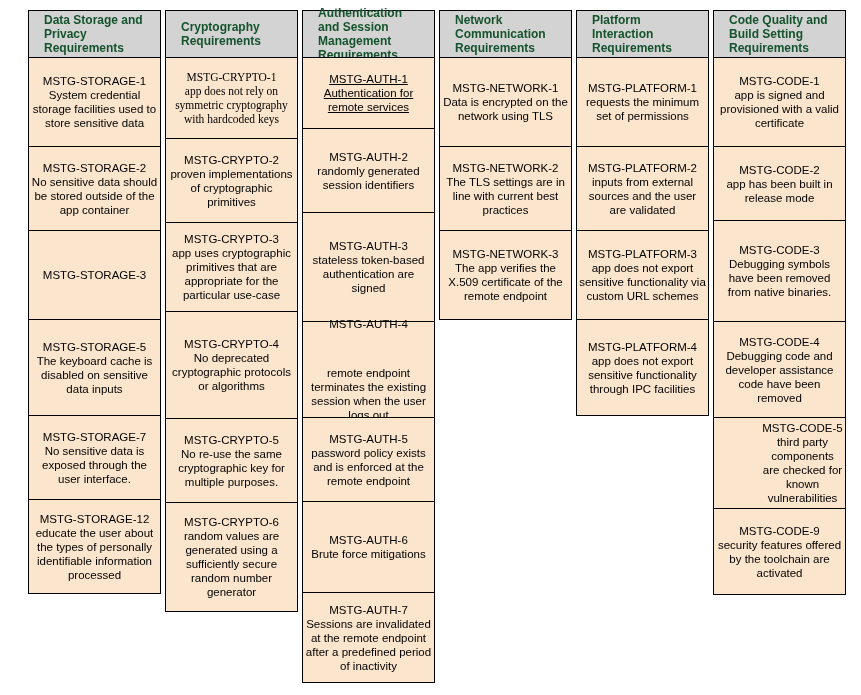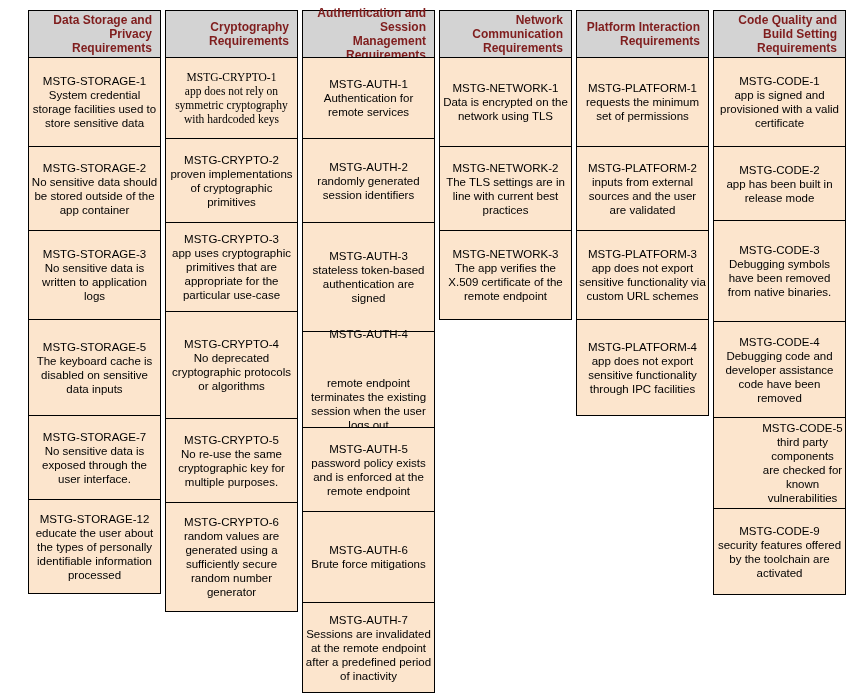--- a/index.html
+++ b/index.html
@@ -29,26 +29,26 @@
     flex-direction: column;
   }
   .hdr-cell {
     box-sizing: border-box;
     height: 48px;
     border: 1px solid #000000;
     background: #d3d3d3;
     display: flex;
     align-items: center;
     justify-content: center;
-    text-align: right;
+    text-align: left;
     font-weight: bold;
     font-size: 12px;
     line-height: 14px;
-    padding: 2px 8px;
-    color: #7f1d1d;
+    padding: 2px 15px;
+    color: #14532d;
   }
   .req-cell {
     box-sizing: border-box;
     border: 1px solid #000000;
     background: #fce5cd;
     margin-top: -1px;
     display: flex;
     flex-direction: column;
     align-items: center;
     justify-content: center;
@@ -71,21 +71,20 @@
         <div class="req-cell" style="height: 90px;">
           <div class="req-code">MSTG-STORAGE-1</div>
           <div class="req-text">System credential storage facilities used to store sensitive data</div>
         </div>
         <div class="req-cell" style="height: 85px;">
           <div class="req-code">MSTG-STORAGE-2</div>
           <div class="req-text">No sensitive data should be stored outside of the app container</div>
         </div>
         <div class="req-cell" style="height: 90px;">
           <div class="req-code">MSTG-STORAGE-3</div>
-          <div class="req-text">No sensitive data is written to application logs</div>
         </div>
         <div class="req-cell" style="height: 97px;">
           <div class="req-code">MSTG-STORAGE-5</div>
           <div class="req-text">The keyboard cache is disabled on sensitive data inputs</div>
         </div>
         <div class="req-cell" style="height: 85px;">
           <div class="req-code">MSTG-STORAGE-7</div>
           <div class="req-text">No sensitive data is exposed through the user interface.</div>
         </div>
         <div class="req-cell" style="height: 95px;">
@@ -115,21 +114,21 @@
           <div class="req-code">MSTG-CRYPTO-5</div>
           <div class="req-text">No re-use the same cryptographic key for multiple purposes.</div>
         </div>
         <div class="req-cell" style="height: 110px;">
           <div class="req-code">MSTG-CRYPTO-6</div>
           <div class="req-text">random values are generated using a sufficiently secure random number generator</div>
         </div>
       </div>
       <div class="col">
         <div class="hdr-cell">Authentication and Session Management Requirements</div>
-        <div class="req-cell" style="height: 82px;">
+        <div class="req-cell" style="height: 72px; text-decoration: underline;">
           <div class="req-code">MSTG-AUTH-1</div>
           <div class="req-text">Authentication for remote services</div>
         </div>
         <div class="req-cell" style="height: 85px;">
           <div class="req-code">MSTG-AUTH-2</div>
           <div class="req-text">randomly generated session identifiers</div>
         </div>
         <div class="req-cell" style="height: 110px;">
           <div class="req-code">MSTG-AUTH-3</div>
           <div class="req-text">stateless token-based authentication are signed</div>

